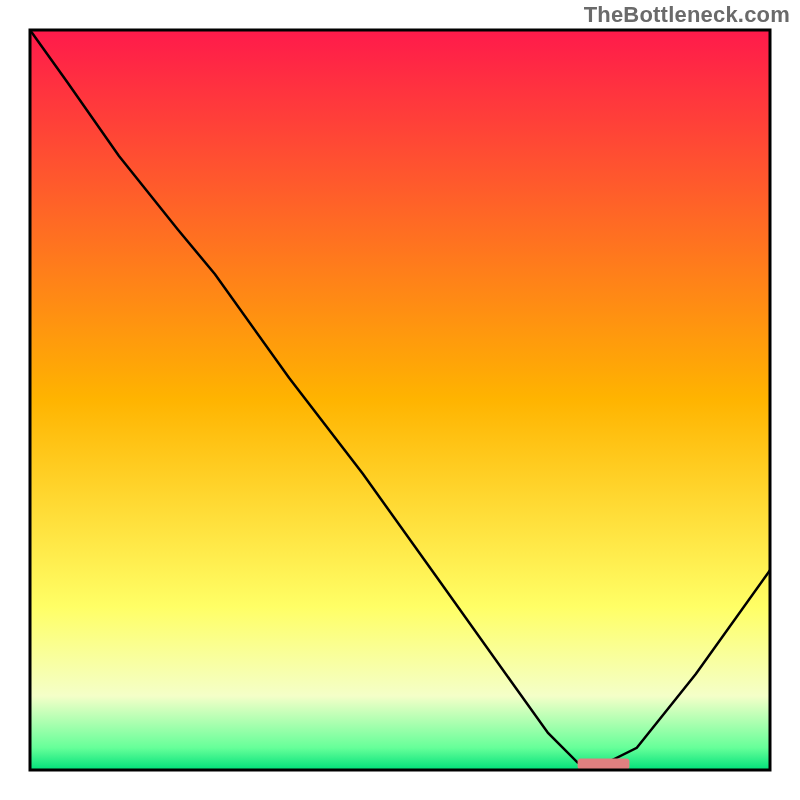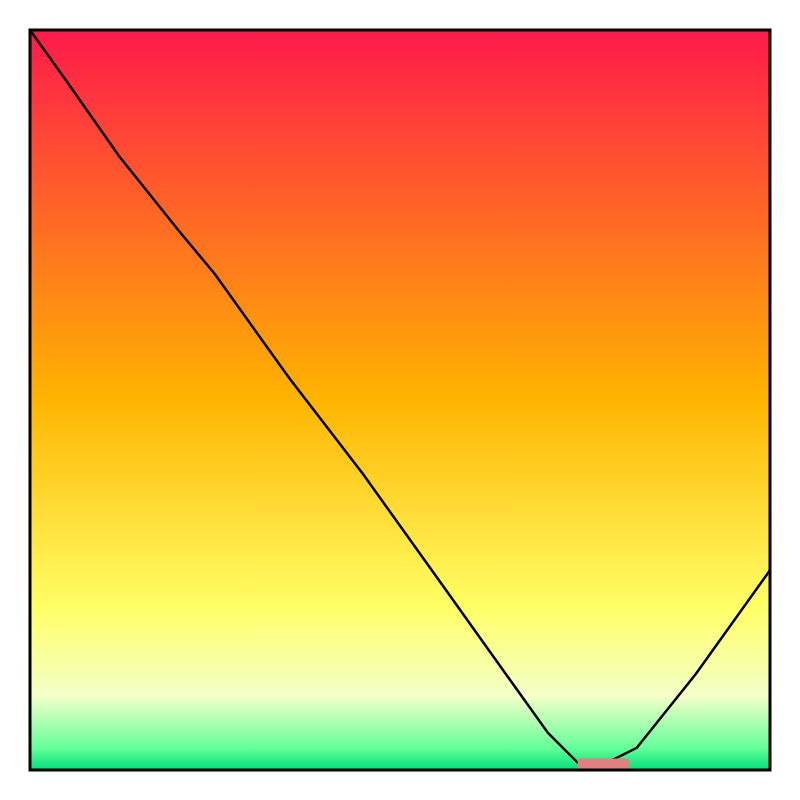--- a/index.html
+++ b/index.html
@@ -27,20 +27,21 @@
   svg.chart {
     position: absolute;
     top: 0;
     left: 0;
   }
 </style>
 </head>
 <body>
 <div class="container">
 
+  <div class="watermark">TheBottleneck.com</div>
 
   <svg class="chart" width="800" height="800" viewBox="0 0 800 800">
     <defs>
       <linearGradient id="bg-grad" x1="0" y1="0" x2="0" y2="1">
 
       <stop offset="0%" stop-color="#ff1a4b"></stop>
           <stop offset="50%" stop-color="#ffb400"></stop>
           <stop offset="78%" stop-color="#ffff66"></stop>
           <stop offset="90%" stop-color="#f4ffc8"></stop>
           <stop offset="97%" stop-color="#66ff99"></stop>

